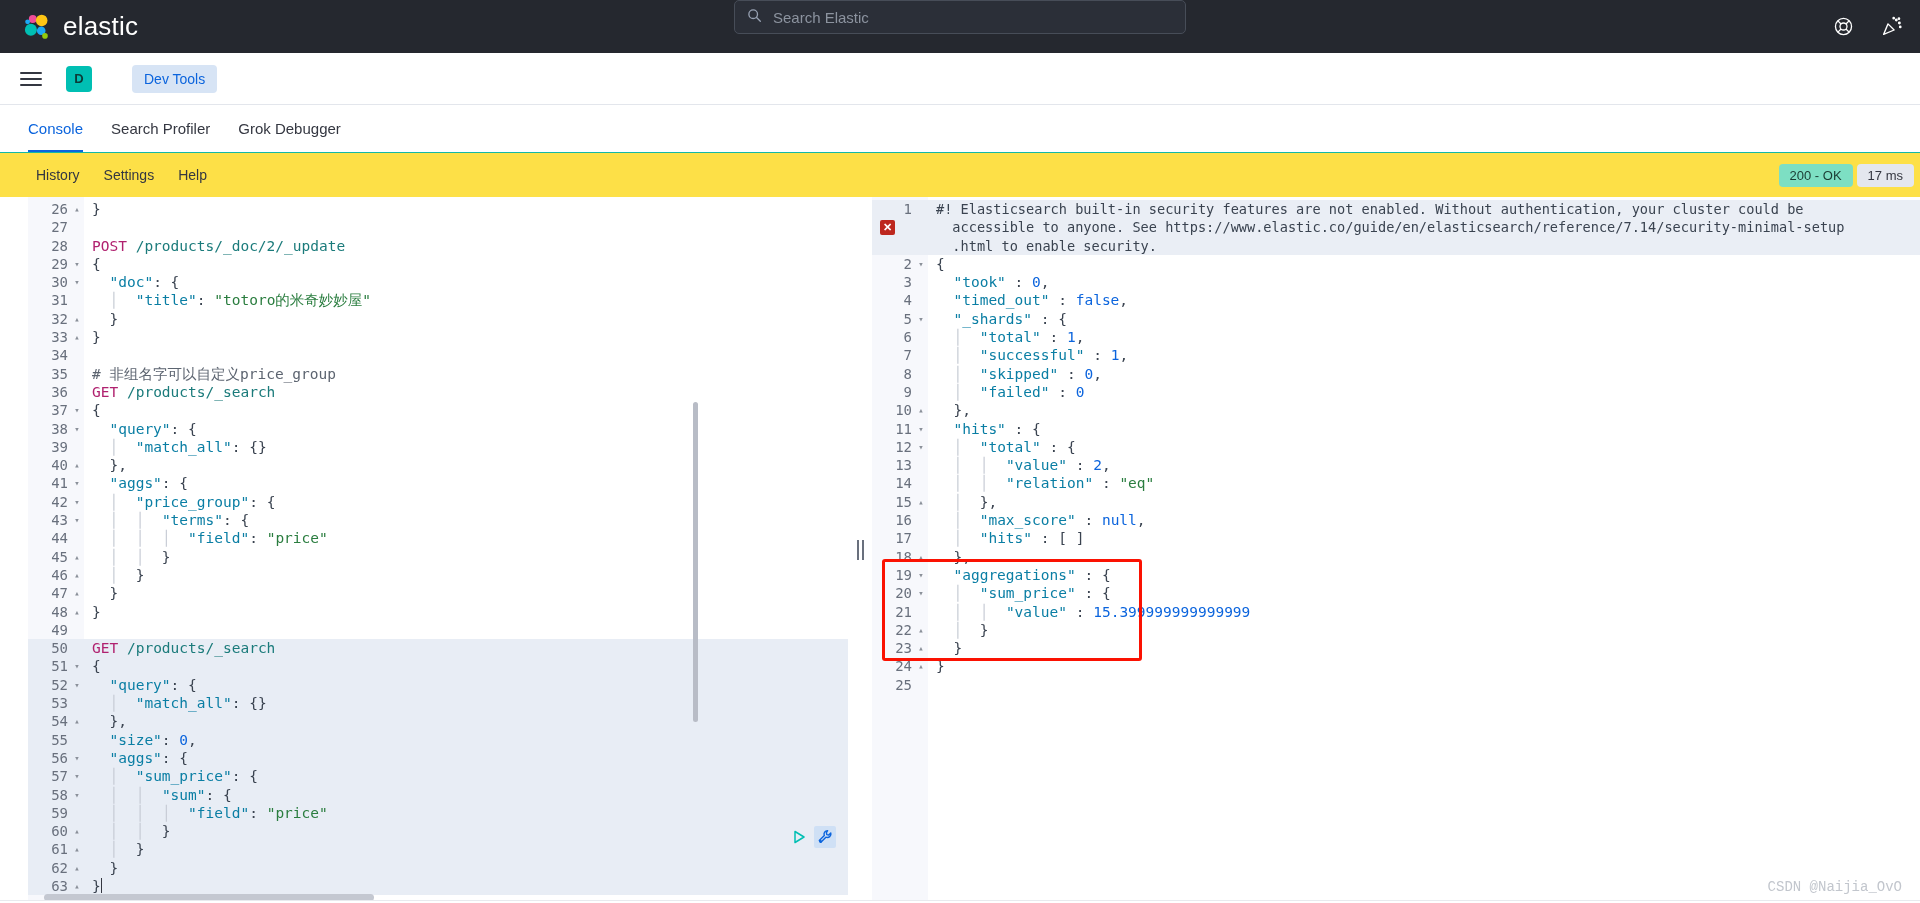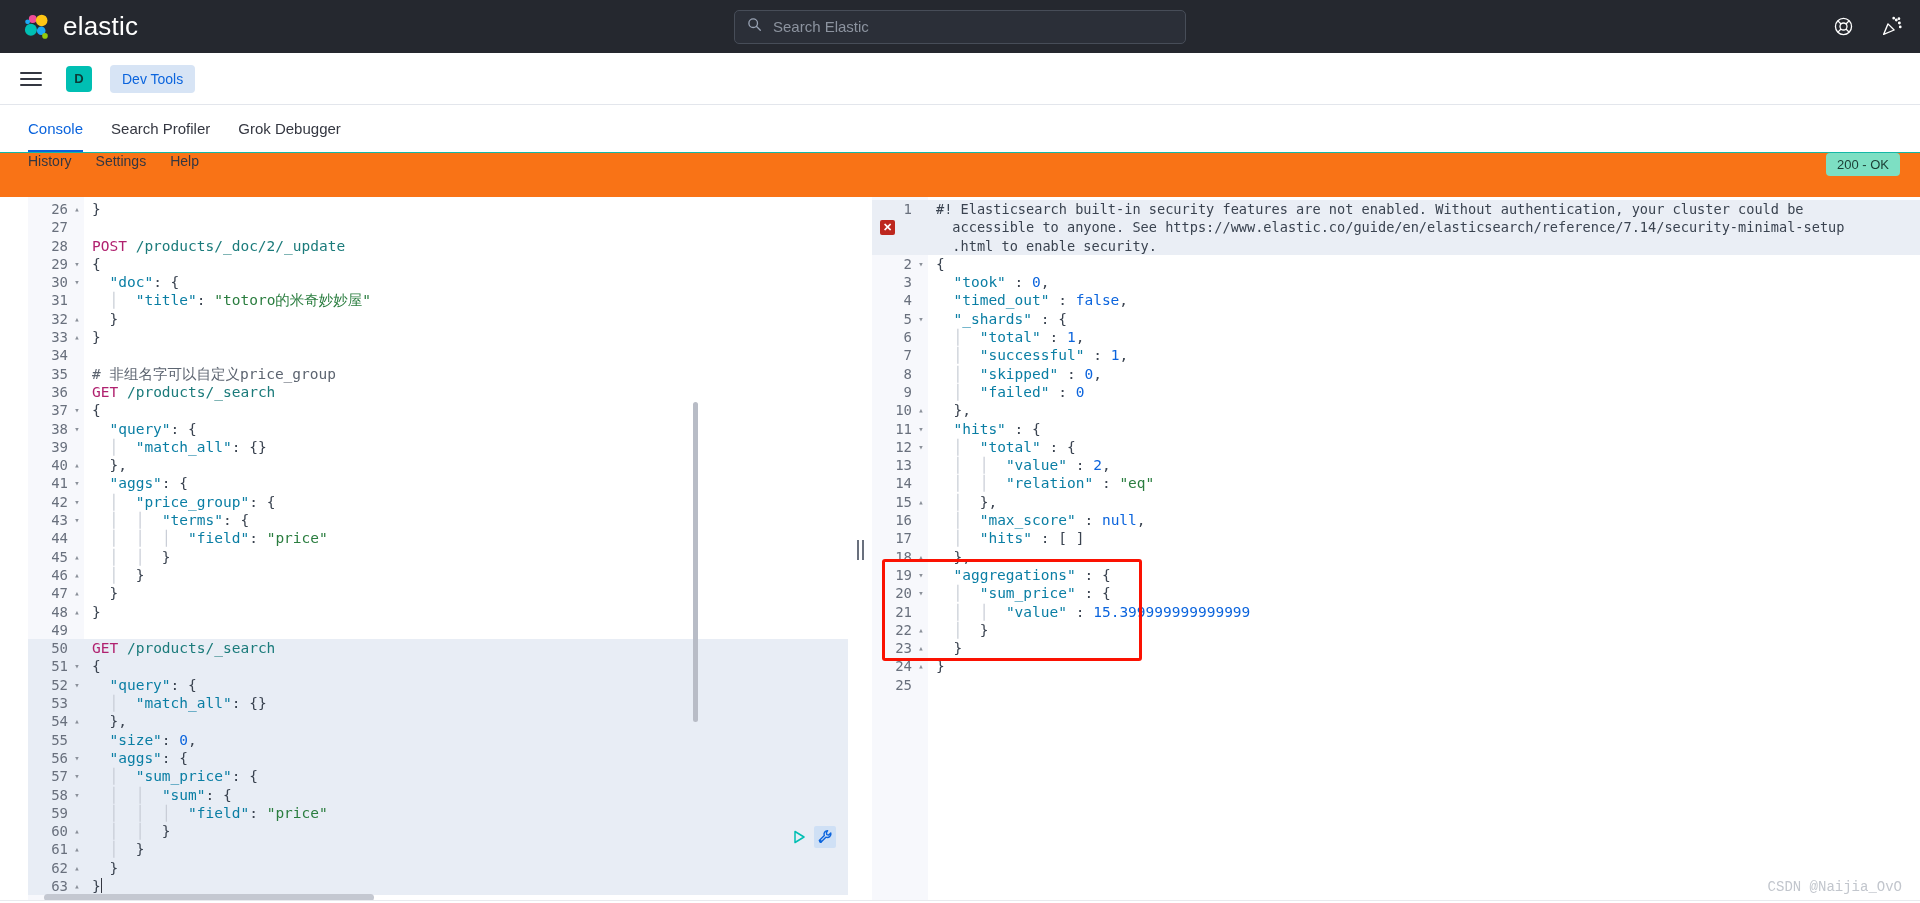--- a/index.html
+++ b/index.html
@@ -7,21 +7,21 @@
     width: 1920px; height: 903px;
     font-family: "Liberation Sans", sans-serif;
     background: #ffffff;
     overflow: hidden;
   }
 
   
   .top-bar {
     height: 53px; width: 100%;
     background: #25282f;
-    display: flex; align-items: center;
+    display: flex; 
     position: relative;
   }
   .brand { display: flex; align-items: center; gap: 11px; margin-left: 22px; }
   .brand-logo { width: 30px; height: 30px; position: relative; }
   .brand-name {
     color: #ffffff; font-size: 26px; letter-spacing: 0.2px;
     font-weight: 400;
   }
   .global-search {
     position: absolute; left: 50%; transform: translateX(-50%);
@@ -50,21 +50,21 @@
   .hamburger { width: 30px; height: 30px; display: flex; flex-direction: column; justify-content: center; gap: 4px; cursor: pointer; padding: 0 4px; }
   .hamburger span { display: block; height: 2px; background: #343741; border-radius: 1px; }
   .space-avatar {
     width: 26px; height: 26px; border-radius: 4px;
     background: #00bfb3; color: #0b3b38;
     font-size: 13px; font-weight: 600;
     display: flex; align-items: center; justify-content: center;
     margin-left: 8px;
   }
   .crumb {
-    margin-left: 6px;
+    margin-left: 28px;
     background: #d7e4f5;
     color: #0b64dd;
     font-size: 14px; font-weight: 500;
     padding: 6px 12px; border-radius: 4px;
     cursor: pointer;
   }
 
   
   .tab-bar {
     height: 48px; width: 100%;
@@ -87,32 +87,32 @@
   }
   .beta-pill {
     border: 1px solid #c9ced6; border-radius: 13px;
     font-size: 12px; font-weight: 700; color: #343741;
     padding: 4px 13px; letter-spacing: .3px;
   }
 
   
   .sub-bar {
     height: 44px; width: 100%;
-    display: flex; align-items: flex-start;
-    padding-left: 16px;
+    display: flex; align-items: center;
+    padding-left: 24px;
     position: relative;
-    background: #f97316;
+    background: #fde047;
   }
   .sub-link {
     font-size: 14px; color: #343741;
     padding: 0 12px; cursor: pointer;
   }
   .status-wrap {
-    position: absolute; right: 20px; top: 0; height: 44px;
-    display: flex; align-items: center; gap: 24px; flex-direction: column;
+    position: absolute; right: 6px; top: 0; height: 44px;
+    display: flex; align-items: center; gap: 4px;
   }
   .badge-ok {
     background: #7ddfc3; color: #1b3c33;
     font-size: 13px; padding: 4px 11px; border-radius: 4px;
     font-weight: 400;
   }
   .badge-ms {
     background: #e4e7ee; color: #343741;
     font-size: 13px; padding: 4px 11px; border-radius: 4px;
   }

